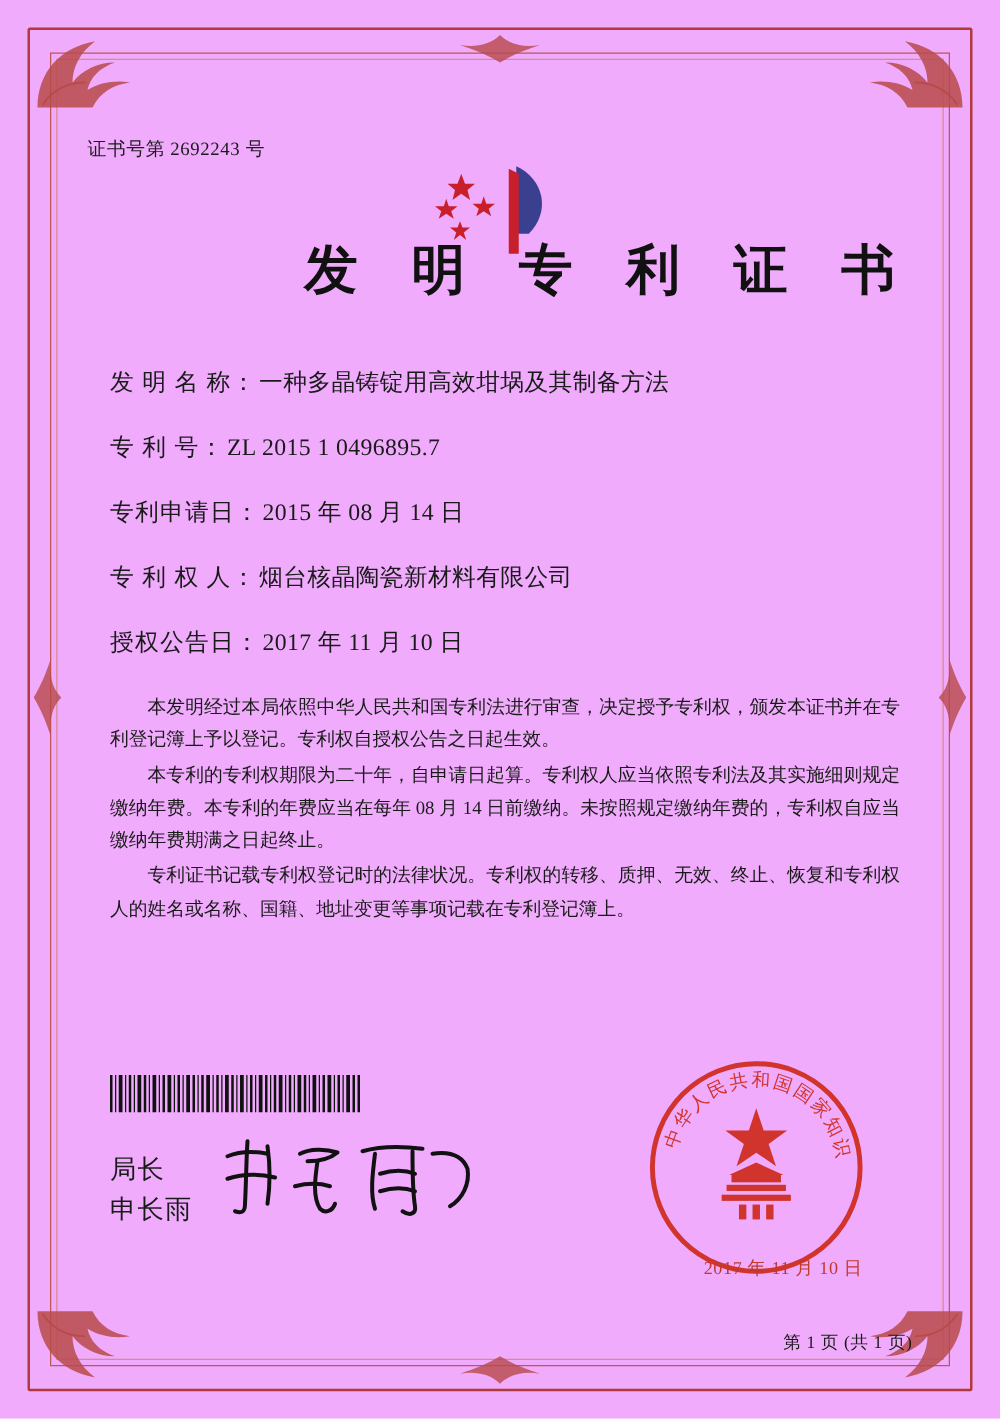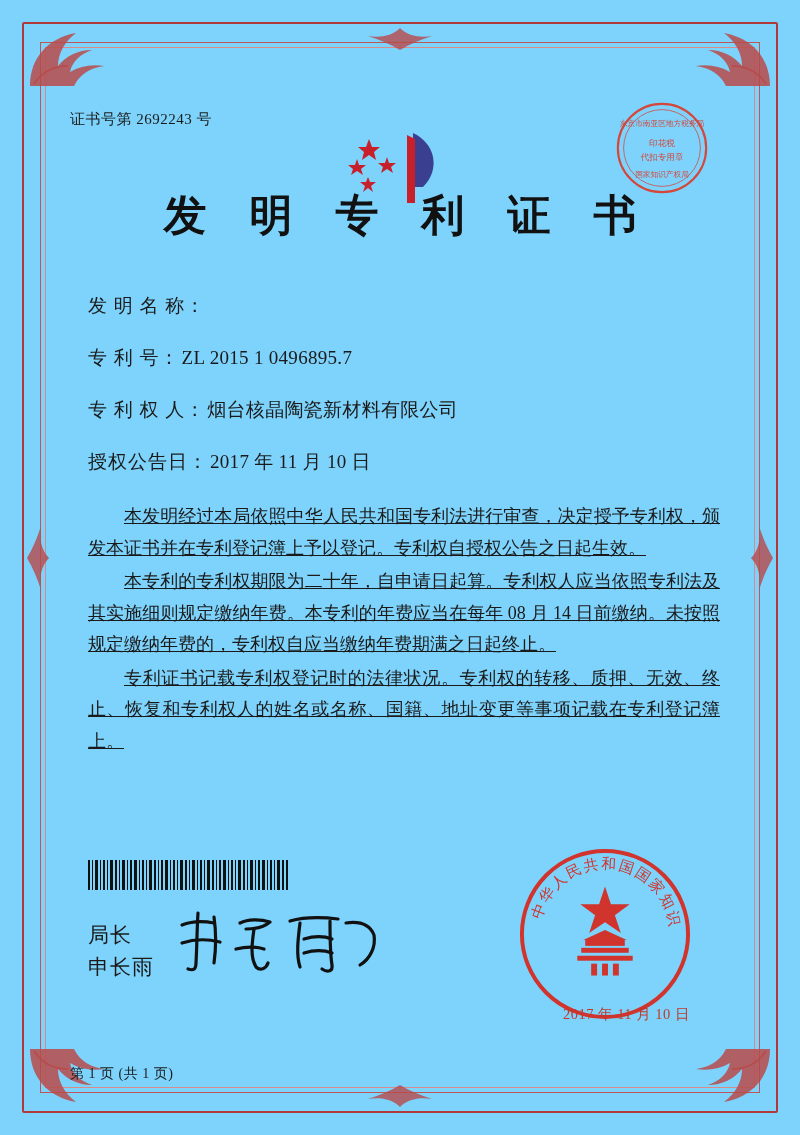--- a/index.html
+++ b/index.html
@@ -13,21 +13,21 @@
     font-family: "Liberation Serif", "DejaVu Serif", serif;
     color: #1a1a1a;
     position: relative;
     overflow: hidden;
   }
 
   
   .page {
     position: absolute;
     inset: 0;
-    background: #7dd3fc;
+    background: #f0abfc;
   }
   .border-outer {
     position: absolute;
     left: 22px;
     top: 22px;
     right: 22px;
     bottom: 22px;
     border: 2.5px solid #b03a3a;
     border-radius: 2px;
   }
@@ -94,21 +94,21 @@
     position: absolute;
     left: 50%;
     transform: translateX(-50%);
     top: 35px;
     width: 130px;
     height: 90px;
   }
   .logo svg { width: 100%; height: 100%; display: block; }
 
   .title {
-    text-align: center;
+    text-align: right;
     font-size: 43px;
     font-weight: bold;
     letter-spacing: 14px;
     margin-top: 58px;
     color: #111;
     font-family: "DejaVu Serif", "Liberation Serif", serif;
     text-indent: 14px;
   }
 
   
@@ -137,26 +137,25 @@
     letter-spacing: 1px;
   }
   .field-value {
     margin-left: 2px;
     letter-spacing: 0.3px;
   }
 
   
   .paragraphs {
     margin-top: 26px;
-    font-size: 18px;
+    font-size: 15px;
     line-height: 1.75;
     padding-left: 18px;
     padding-right: 10px;
     text-align: justify;
-    text-decoration: underline;
   }
   .paragraphs p {
     margin: 0 0 2px 0;
     text-indent: 2em;
   }
 
   
   .barcode {
     position: absolute;
     left: 18px;
@@ -202,21 +201,21 @@
     font-size: 14.5px;
     color: #c0392b;
     letter-spacing: 0.5px;
   }
 
   .page-footer {
     position: absolute;
     left: 0;
     right: 0;
     bottom: -8px;
-    text-align: left;
+    text-align: right;
     font-size: 14px;
     letter-spacing: 0.5px;
   }
 </style>
 </head>
 <body>
 
 <div class="page">
 
   <div class="border-outer"></div>
@@ -266,30 +265,20 @@
   <div class="edge-mid right">
     <svg viewBox="0 0 120 26">
       <path d="M60 2 C52 10 40 12 28 10 C40 14 50 18 60 24 C70 18 80 14 92 10 C80 12 68 10 60 2 Z" fill="currentColor" opacity="0.8"></path>
     </svg>
   </div>
 
   <div class="content">
 
     <div class="cert-no">证书号第 2692243 号</div>
 
-    <div class="seal-top" title="">
-      <svg viewBox="0 0 100 100">
-        <circle cx="50" cy="50" r="46" fill="none" stroke="#d4473b" stroke-width="2.2"></circle>
-        <circle cx="50" cy="50" r="40" fill="none" stroke="#d4473b" stroke-width="0.8"></circle>
-        <text x="50" y="27" font-size="8" fill="#d4473b" text-anchor="middle" font-family="'DejaVu Sans',sans-serif">东京市南亚区地方税务局</text>
-        <text x="50" y="48" font-size="9" fill="#d4473b" text-anchor="middle" font-family="'DejaVu Sans',sans-serif">印花税</text>
-        <text x="50" y="62" font-size="9" fill="#d4473b" text-anchor="middle" font-family="'DejaVu Sans',sans-serif">代扣专用章</text>
-        <text x="50" y="80" font-size="8" fill="#d4473b" text-anchor="middle" font-family="'DejaVu Sans',sans-serif">国家知识产权局</text>
-      </svg>
-    </div>
 
     <div class="logo">
       <svg viewBox="0 0 130 90">
 
         <path d="M78 8 C100 18 106 44 88 62 L78 62 Z" fill="#3b3f8f"></path>
         <path d="M72 10 L72 78 L80 78 L80 14 Z" fill="#c8202a"></path>
         <path d="M74 12 C92 20 98 42 84 58 L74 58 Z" fill="#3b3f8f" opacity="0"></path>
 
         <g fill="#c8202a">
           <polygon points="34,14 37,22 45,22 39,27 41,35 34,30 27,35 29,27 23,22 31,22"></polygon>
@@ -298,24 +287,29 @@
           <polygon points="52,32 54,38 61,38 56,42 58,48 52,44 46,48 48,42 43,38 50,38"></polygon>
         </g>
       </svg>
     </div>
 
     <div class="title">发 明 专 利 证 书</div>
 
     <div class="fields">
       <div class="field-row">
         <span class="field-label">发 明 名 称：</span>
+        <span class="field-value">一种多晶铸锭用高效坩埚及其制备方法</span>
       </div>
       <div class="field-row">
         <span class="field-label">专 利 号：</span>
         <span class="field-value">ZL 2015 1 0496895.7</span>
+      </div>
+      <div class="field-row">
+        <span class="field-label">专利申请日：</span>
+        <span class="field-value">2015 年 08 月 14 日</span>
       </div>
       <div class="field-row">
         <span class="field-label">专 利 权 人：</span>
         <span class="field-value">烟台核晶陶瓷新材料有限公司</span>
       </div>
       <div class="field-row">
         <span class="field-label">授权公告日：</span>
         <span class="field-value">2017 年 11 月 10 日</span>
       </div>
     </div>

